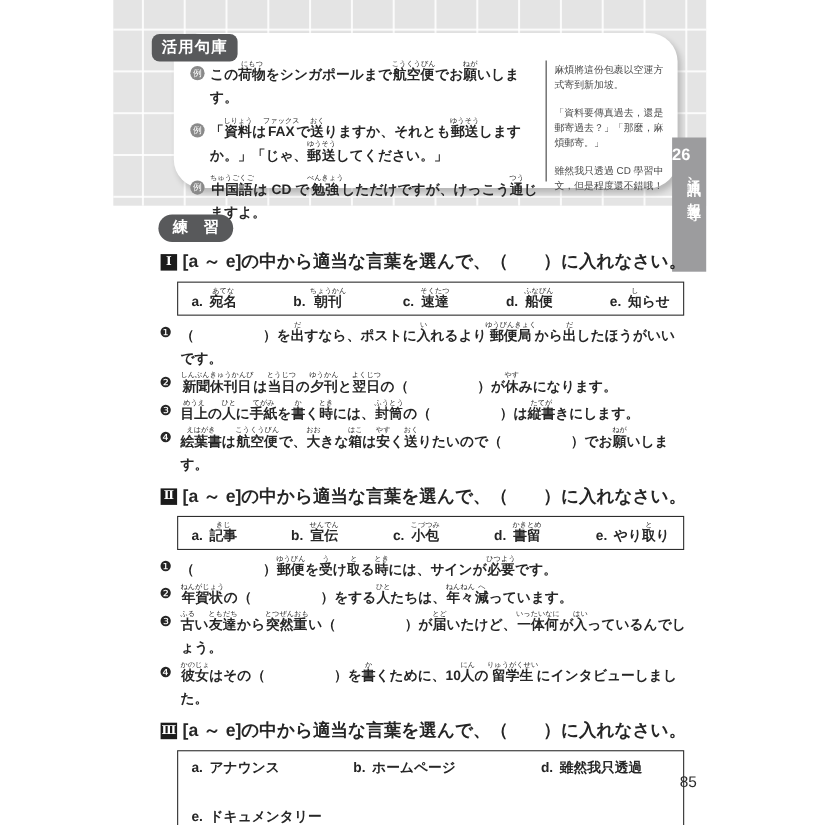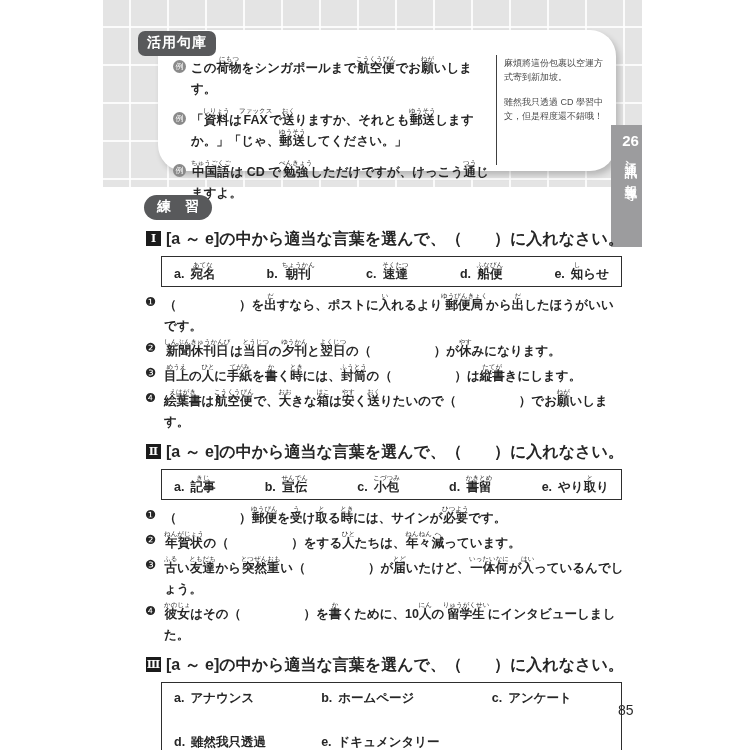--- a/index.html
+++ b/index.html
@@ -39,21 +39,21 @@
   }
   .ex-text { flex:1; font-size:12.5px; font-weight:600; line-height:21px; }
   .notes {
     flex:0 0 116px; border-left:1px solid #404040;
     padding:2px 2px 0 7px; font-size:9px; line-height:1.55; color:#4c4c4c;
   }
   .note { margin-bottom:11px; }
   
   .chapter-tab {
     position:absolute; left:611px; top:125px; width:39px; height:122px;
-    background:#9c9c9e; color:#fff; text-align:center; padding-top:7px;
+    background:#9c9c9e; color:#fff; padding-top:7px;
   }
   .tab-number { font-size:15px; font-weight:600; }
   .tab-title {
     writing-mode:vertical-rl; margin:4px auto 0; font-size:12.5px;
     letter-spacing:3px; font-weight:600;
   }
   
   .practice { position:absolute; left:144px; top:195px; width:480px; }
   .practice-pill {
     display:inline-block; background:#58595b; color:#fff;
@@ -104,20 +104,21 @@
         <span class="ex-marker">例</span>
         <div class="ex-text">「<ruby>資料<rt>しりょう</rt></ruby>は<ruby>FAX<rt>ファックス</rt></ruby>で<ruby>送<rt>おく</rt></ruby>りますか、それとも<ruby>郵送<rt>ゆうそう</rt></ruby>しますか。」「じゃ、<ruby>郵<rt>ゆう</rt></ruby><ruby>送<rt>そう</rt></ruby>してください。」</div>
       </div>
       <div class="example-row">
         <span class="ex-marker">例</span>
         <div class="ex-text"><ruby>中国語<rt>ちゅうごくご</rt></ruby>は CD で<ruby>勉強<rt>べんきょう</rt></ruby>しただけですが、けっこう<ruby>通<rt>つう</rt></ruby>じますよ。</div>
       </div>
     </div>
     <div class="notes">
       <div class="note">麻煩將這份包裹以空運方式寄到新加坡。</div>
+      <div class="note">「資料要傳真過去，還是郵寄過去？」「那麼，麻煩郵寄。」</div>
       <div class="note">雖然我只透過 CD 學習中文，但是程度還不錯哦！</div>
     </div>
   </div>
 
   <div class="chapter-tab">
     <div class="tab-number">26</div>
     <div class="tab-title">通訊、報導</div>
   </div>
 
   <div class="practice">
@@ -187,21 +188,20 @@
 
     
     <div class="section">
       <div class="sec-head">
         <span class="numeral">Ⅲ</span>
         <span class="instruction">[a ～ e]の中から適当な言葉を選んで、（　　）に入れなさい。</span>
       </div>
       <div class="word-box two-row">
         <span class="word-item"><span class="w-letter">a.</span><span>アナウンス</span></span>
         <span class="word-item"><span class="w-letter">b.</span><span>ホームページ</span></span>
-        <span class="word-item"><span class="w-letter">c.</span><span>アンケート</span></span>
         <span class="word-item"><span class="w-letter">d.</span><span>雖然我只透過</span></span>
         <span class="word-item"><span class="w-letter">e.</span><span>ドキュメンタリー</span></span>
       </div>
       <div class="q">
         <span class="q-marker">❶</span>
         <div class="q-text"><ruby>駅<rt>えき</rt></ruby>に<ruby>近<rt>ちか</rt></ruby>づくと<ruby>車内<rt>しゃない</rt></ruby>に、<ruby>日本語<rt>にほんご</rt></ruby>と<ruby>英語<rt>えいご</rt></ruby>の（　　　　　）が<ruby>流<rt>なが</rt></ruby>れます。</div>
       </div>
 
     </div>
   </div>

